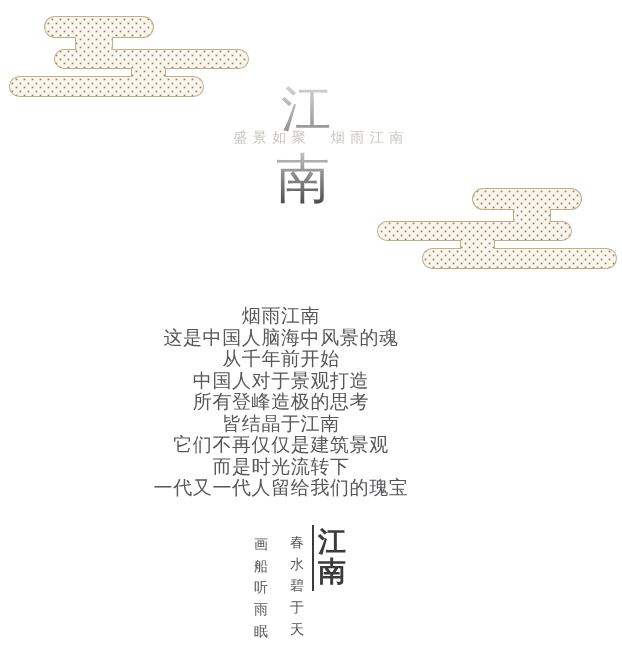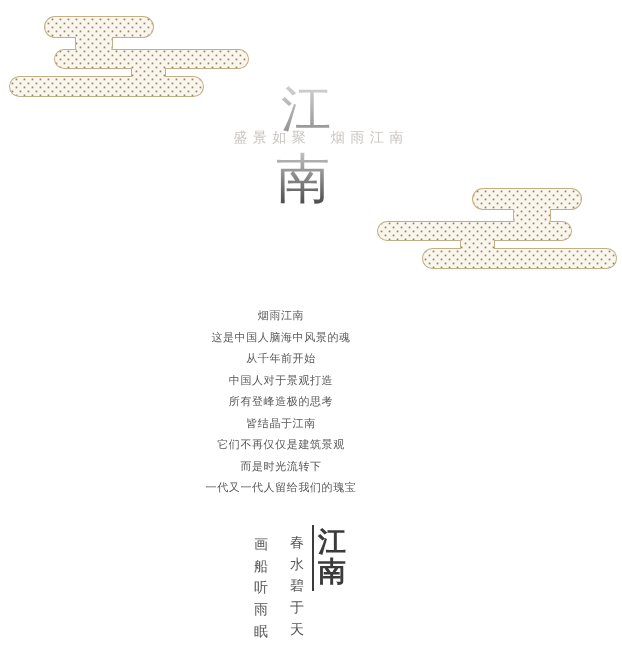--- a/index.html
+++ b/index.html
@@ -33,21 +33,21 @@
   .subtitle{
     position:absolute;left:321px;top:129px;
     transform:translateX(-50%);
     font-size:14px;letter-spacing:5.5px;
     color:#c9c5c1;white-space:nowrap;
   }
   
   .intro{
     position:absolute;left:0;top:305px;width:562px;
     text-align:center;
-    font-size:11px;line-height:21.5px;letter-spacing:0.6px;
+    font-size:19px;line-height:21.5px;letter-spacing:0.6px;
     color:#57575a;
     white-space:pre-line;
   }
   
   .v-col{
     position:absolute;
     transform:translateX(-50%);
     text-align:center;
     white-space:pre-line;
   }

